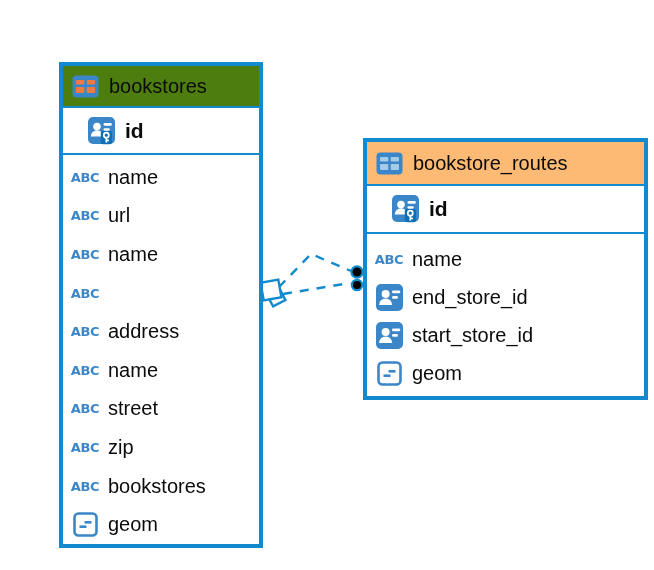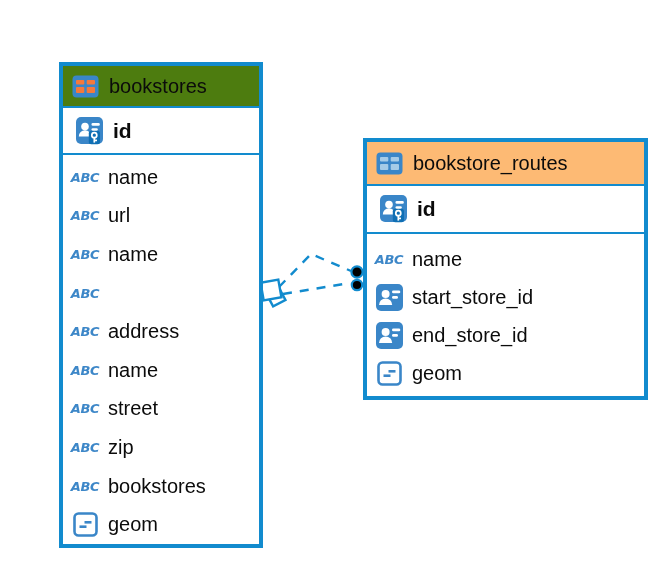--- a/index.html
+++ b/index.html
@@ -19,33 +19,33 @@
   #t1{left:59px;top:62px;width:204px;height:486px;}
   #t2{left:363px;top:138px;width:285px;height:262px;}
   .thead{
     display:flex;align-items:center;gap:9px;padding:0 7px;
     border-bottom:2px solid var(--blue);
     font-size:20px;font-weight:500;letter-spacing:0;
   }
   #t1 .thead{height:40px;background:#4d7c0f;}
   #t2 .thead{height:42px;background:#fdba74;}
   .pk-row{
-    display:flex;align-items:center;gap:9px;padding:0 11px;
+    display:flex;align-items:center;gap:9px;padding:0 23px;
     border-bottom:2px solid var(--blue);
     font-size:21px;font-weight:700;
   }
   #t1 .pk-row{height:45px;}
   #t2 .pk-row{height:46px;}
   #t1 .rows{padding-top:3px;}
   #t2 .rows{padding-top:6px;}
   .row{display:flex;align-items:center;gap:8px;padding:0 7px;font-size:20px;}
   #t1 .row{height:38.6px;}
   #t2 .row{height:38px;}
   .icon{
-    width:30px;flex:0 0 30px;display:flex;align-items:flex-start;justify-content:center;font-style:italic;
+    width:30px;flex:0 0 30px;display:flex;align-items:flex-start;justify-content:center;
   }
   .abc{
     font-family:"DejaVu Sans",sans-serif;font-weight:900;font-size:13px;
     letter-spacing:-0.4px;color:#3d87c8;
   }
   .overlay{position:absolute;left:0;top:0;pointer-events:none;}
   .overlay path{pointer-events:stroke;}
   .title{white-space:nowrap;}
   .label{white-space:nowrap;}
 </style>
@@ -202,33 +202,33 @@
         <div class="row">
           <span class="icon">
             <svg width="27" height="27" viewBox="0 0 27 27">
               <rect x="0" y="0" width="27" height="27" rx="5" fill="#3a86c8"></rect>
               <circle cx="9.6" cy="10" r="4" fill="#fff"></circle>
               <path d="M3 21 a6.6 6.6 0 0 1 13.2 0 z" fill="#fff"></path>
               <rect x="16" y="6.5" width="8.3" height="2.8" rx="1.4" fill="#fff"></rect>
               <rect x="16" y="12" width="6" height="2.8" rx="1.4" fill="#fff"></rect>
             </svg>
           </span>
-          <span class="label">start_store_id</span>
+          <span class="label">end_store_id</span>
         </div>
         <div class="row">
           <span class="icon">
             <svg width="27" height="27" viewBox="0 0 27 27">
               <rect x="0" y="0" width="27" height="27" rx="5" fill="#3a86c8"></rect>
               <circle cx="9.6" cy="10" r="4" fill="#fff"></circle>
               <path d="M3 21 a6.6 6.6 0 0 1 13.2 0 z" fill="#fff"></path>
               <rect x="16" y="6.5" width="8.3" height="2.8" rx="1.4" fill="#fff"></rect>
               <rect x="16" y="12" width="6" height="2.8" rx="1.4" fill="#fff"></rect>
             </svg>
           </span>
-          <span class="label">end_store_id</span>
+          <span class="label">start_store_id</span>
         </div>
         <div class="row">
           <span class="icon">
             <svg width="25" height="25" viewBox="0 0 25 25">
               <rect x="1.5" y="1.5" width="22" height="22" rx="4" fill="none" stroke="#3a86c8" stroke-width="2.6"></rect>
               <line x1="11.5" y1="10.3" x2="18.5" y2="10.3" stroke="#3a86c8" stroke-width="2.6"></line>
               <line x1="6.5" y1="14.7" x2="13.5" y2="14.7" stroke="#3a86c8" stroke-width="2.6"></line>
             </svg>
           </span>
           <span class="label">geom</span>

